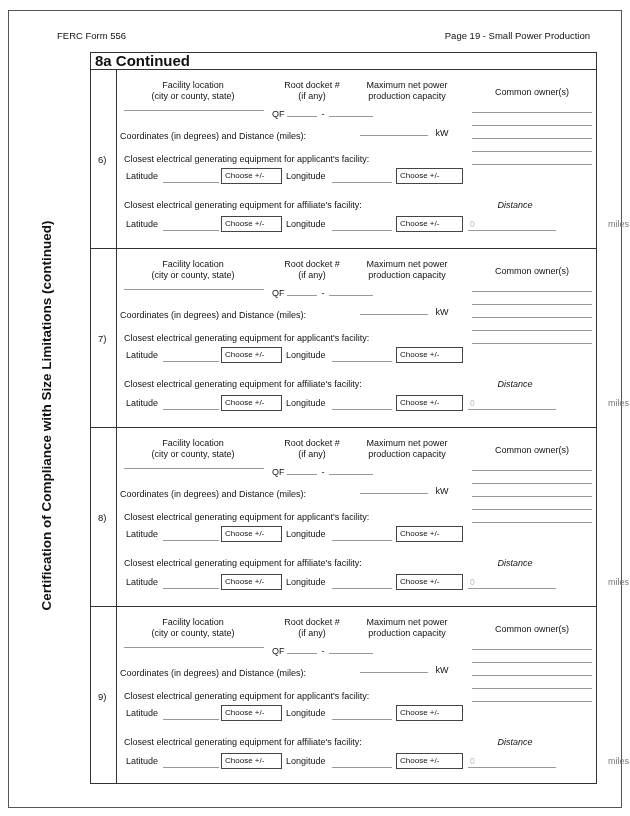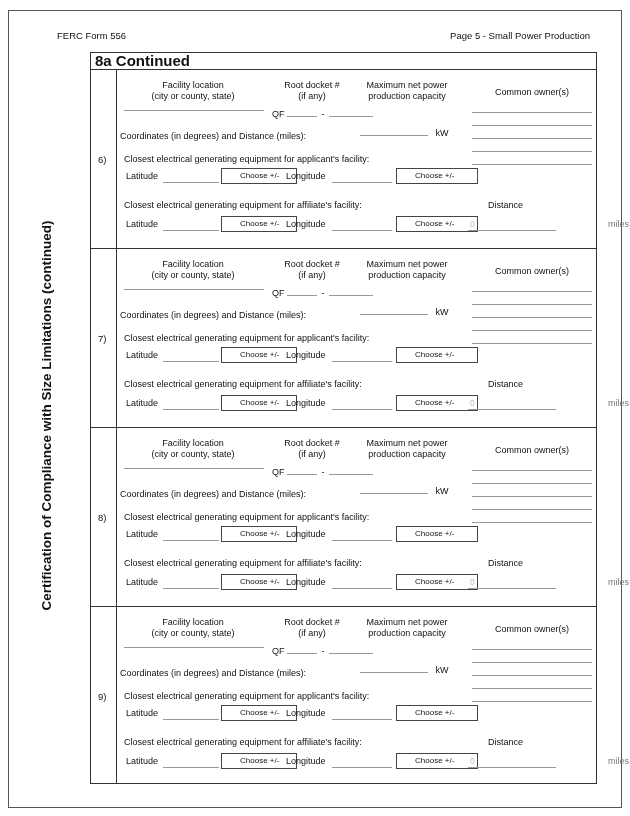--- a/index.html
+++ b/index.html
@@ -31,43 +31,43 @@
   .docket-row .dash{margin:0 2px;}
   .power-row{position:absolute;left:244px;top:35px;height:13px;margin-top:19px;}
   .power-row .kw{margin-left:5px;}
   .uline{display:inline-block;height:11px;border-bottom:1px solid #999;vertical-align:baseline;}
   .w30{width:30px;} .w44{width:44px;} .w68{width:68px;}
   .owner-line{position:absolute;left:356px;width:120px;height:12px;border-bottom:1px solid #999;}
   .ol1{top:30px;}.ol2{top:43px;}.ol3{top:56px;}.ol4{top:69px;}.ol5{top:82px;}
   .coords-heading{position:absolute;left:4px;top:61px;}
   .sub-heading-applicant{position:absolute;left:8px;top:84px;}
   .sub-heading-affiliate{position:absolute;left:8px;top:130px;}
-  .distance-label{position:absolute;left:372px;top:130px;width:110px;}
+  .distance-label{position:absolute;left:344px;top:130px;width:110px;text-align:center;font-style:italic;}
   .ll-row{position:absolute;left:0;width:100%;height:16px;}
   .row1{top:100px;}
   .row2{top:148px;}
   .lbl-lat{position:absolute;left:10px;top:1px;}
   .line-lat{position:absolute;left:47px;top:-1px;width:56px;height:13px;border-bottom:1px solid #999;}
-  .box-sign{position:absolute;top:-2px;height:14px;border:1px solid #444;font-size:8px;line-height:13px;padding-left:18px;background:#fff;}
+  .box-sign{position:absolute;top:-2px;height:14px;border:1px solid #444;font-size:8px;line-height:13px;padding-left:3px;background:#fff;}
   .box-lat{left:105px;width:56px;}
   .lbl-lon{position:absolute;left:170px;top:1px;}
   .line-lon{position:absolute;left:216px;top:-1px;width:60px;height:13px;border-bottom:1px solid #999;}
   .box-lon{left:280px;width:62px;}
   .dist-line{position:absolute;left:352px;top:-1px;width:88px;height:13px;border-bottom:1px solid #999;}
   .dist-zero{position:absolute;left:354px;top:1px;color:#bbb;font-size:8.5px;}
   .dist-miles{position:absolute;left:446px;top:1px;color:#777;padding-left:46px;}
 </style>
 </head>
 <body>
 
 <div class="page-frame"></div>
 
 <div class="doc-header">
   <span>FERC Form 556</span>
-  <span>Page 5 - Small Power Production</span>
+  <span>Page 19 - Small Power Production</span>
 </div>
 
 <div class="vertical-label">Certification of Compliance with Size Limitations (continued)</div>
 
 <div class="main-box">
   <div class="section-header">8a Continued</div>
   <div id="blocks">
   <div class="block">
     <div class="num-col">
       <span>6)</span>

